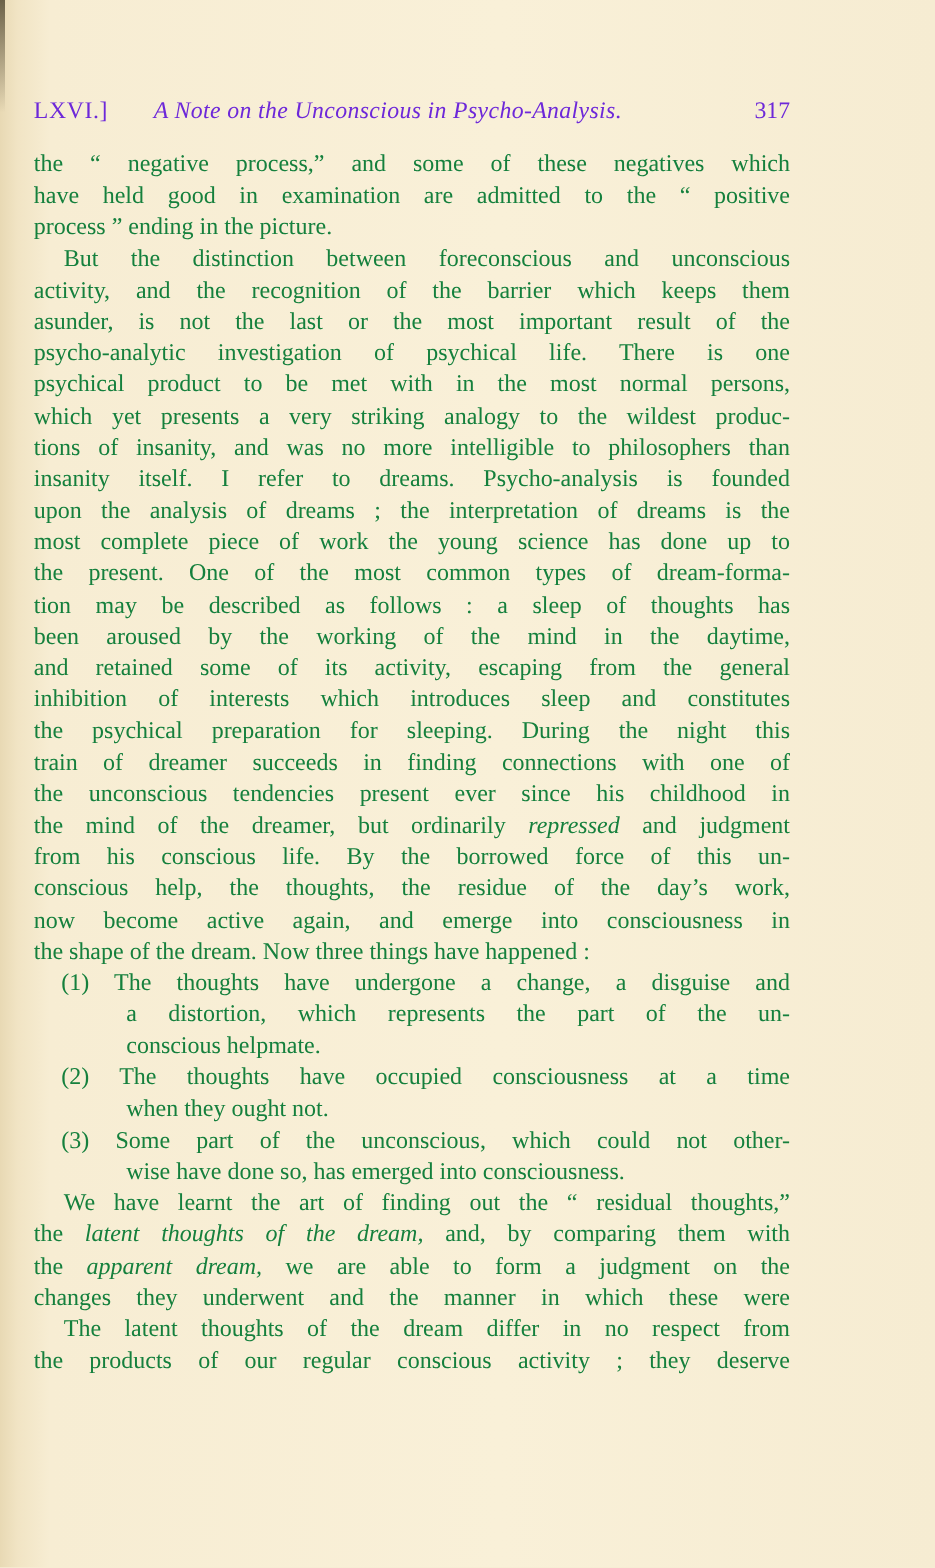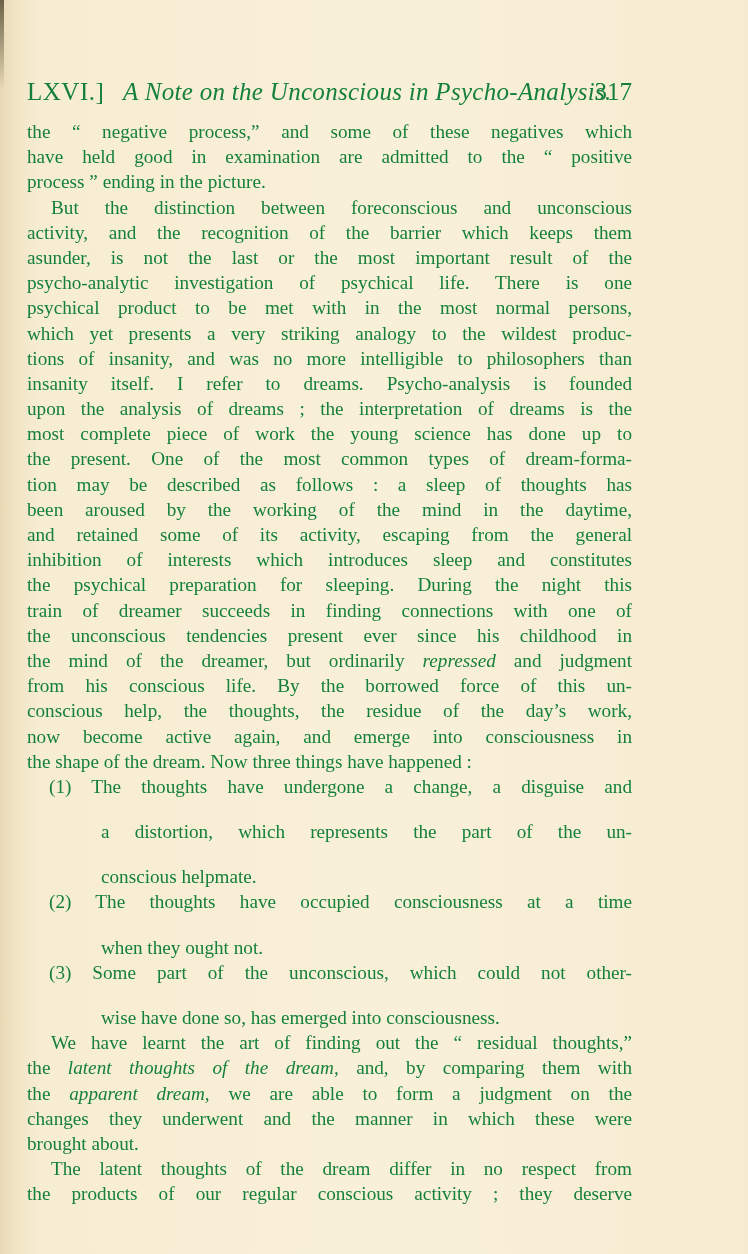--- a/index.html
+++ b/index.html
@@ -15,39 +15,39 @@
       background:
         linear-gradient(to right, #e8d9b4 0px, #f1e4c4 14px, #f7edd3 40px, #f9f0d8 400px, #f6ecd2 748px);
     }
     .spine-shadow {
       position: absolute; left: 0; top: 0; width: 4px; height: 90px;
       background: linear-gradient(to bottom, #6b6148, rgba(107,97,72,0));
     }
     .header {
       position: absolute; left: 27px; top: 78px; width: 605px; height: 26px;
       font-family: "Liberation Serif", serif;
-      font-size: 25px; color: #15803d;
+      font-size: 19px; color: #6d28d9;
     }
     .header .run { position: absolute; top: 0; white-space: nowrap; }
     .header .chap { left: 0; font-variant: small-caps; letter-spacing: 0.5px; }
     .header .title { left: 74px; font-style: italic; letter-spacing: 0.3px; margin-left: 22px; }
     .header .num { right: 0; }
     .text {
       position: absolute; left: 27px; top: 119px; width: 605px;
       font-family: Liberation Serif, serif;
       font-size: 19.2px; line-height: 25.2px; color: #15803d;
     }
     .line {
       display: block; height: 25.2px; white-space: nowrap;
       text-align: justify; text-align-last: justify; overflow: hidden;
     }
     .line.last { text-align-last: left; }
     .line.indent { padding-left: 24px; }
     .line.item { padding-left: 22px; }
-    .line.cont { padding-left: 74px; margin-top: 20px; }
+    .line.cont { padding-left: 74px; }
     em { font-style: italic; }
   </style>
 </head>
 <body>
 
 <div class="page-bg"></div>
 <div class="spine-shadow"></div>
 
 <div class="header">
   <span class="run chap">LXVI.]</span>
@@ -103,20 +103,19 @@
       <span class="line item"><span>(3)</span> <span>Some part of the unconscious, which could not other-</span></span>
       <span class="line cont last">wise have done so, has emerged into consciousness.</span>
     </div>
   </div>
 
   <div>
     <span class="line indent">We have learnt the art of finding out the “ residual thoughts,”</span>
     <span class="line"><span>the </span><em>latent thoughts of the dream,</em><span> and, by comparing them with</span></span>
     <span class="line"><span>the </span><em>apparent dream,</em><span> we are able to form a judgment on the</span></span>
     <span class="line">changes they underwent and the manner in which these were</span>
-    <span class="line last">brought about.</span>
   </div>
 
   <div>
     <span class="line indent">The latent thoughts of the dream differ in no respect from</span>
     <span class="line">the products of our regular conscious activity ; they deserve</span>
   </div>
 </div>
 
 </body></html>

